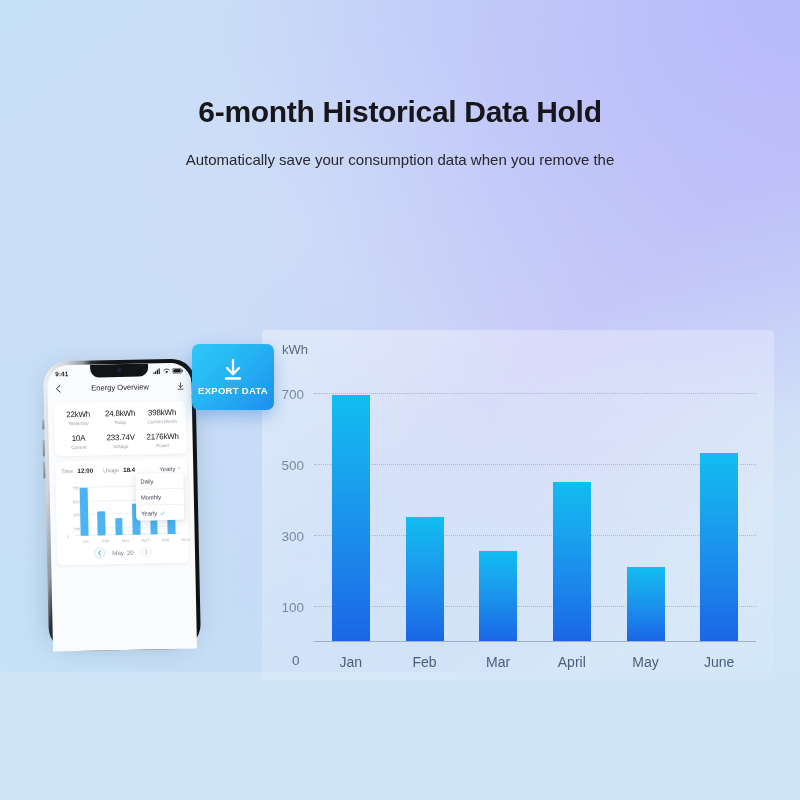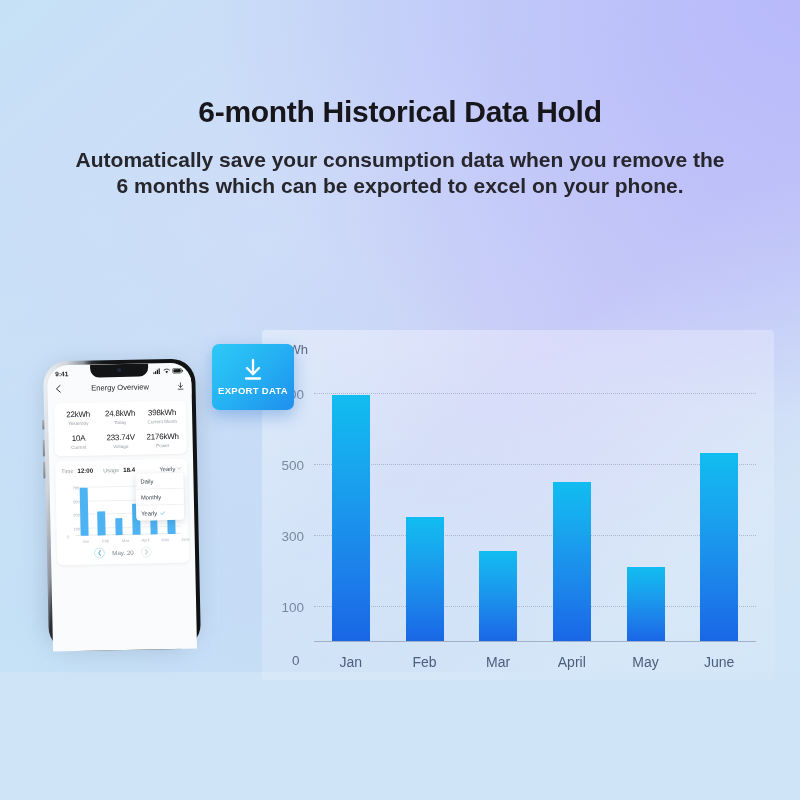--- a/index.html
+++ b/index.html
@@ -15,22 +15,22 @@
       radial-gradient(120% 110% at 0% 100%, rgba(197,226,246,1) 0%, rgba(197,226,246,0.6) 40%, rgba(197,226,246,0) 70%),
       linear-gradient(140deg,#c6e1f6 0%,#cfdcf8 35%,#c9cdf7 60%,#d3e4f7 85%,#cfe6f8 100%);
   }
 
   
   .header{position:absolute;left:0;top:95px;width:800px;text-align:center;}
   .title{
     font-size:30px;font-weight:bold;color:#17171b;letter-spacing:-0.3px;margin:0;
   }
   .subtitle{
-    margin:18px auto 0;width:660px;font-size:21px;line-height:26px;
-    color:#26262c;font-weight:700;
+    margin:18px auto 0;width:660px;font-size:15px;line-height:26px;
+    color:#26262c;font-weight:400;
   }
   .subtitle span{display:block;}
 
   
   .chart-panel{
     position:absolute;left:262px;top:330px;width:512px;height:350px;
     background:linear-gradient(160deg,rgba(255,255,255,0.38) 0%,rgba(255,255,255,0.20) 55%,rgba(255,255,255,0.05) 100%);
     border-radius:4px;
   }
   .unit-label{
@@ -174,36 +174,34 @@
   .pg-label{font-size:6.2px;color:#7b828d;}
 
   
   .export{
     position:absolute;left:192px;top:344px;width:82px;height:66px;
     background:linear-gradient(135deg,#2ec8f6 0%,#25b4f3 45%,#1f8fee 100%);
     border-radius:7px;
     box-shadow:0 6px 16px rgba(30,110,200,.35);
     display:flex;flex-direction:column;align-items:center;justify-content:center;
     gap:3px;
-    margin-left:20px;
   }
   .export-label{
     color:#fff;font-size:9.5px;font-weight:bold;letter-spacing:.3px;
   }
 </style>
 </head>
 <body>
 
 <div class="page">
 
   <div class="header">
     <h1 class="title">6-month Historical Data Hold</h1>
     <div class="subtitle">
       <span>Automatically save your consumption data when you remove the</span>
-      <span>6 months which can be exported to excel on your phone.</span>
     </div>
   </div>
 
   <div class="chart-panel">
     <div class="unit-label">kWh</div>
     <div class="plot">
       <div id="gridlines">
           <div class="gridline" style="top: 233.605px;">
             <div class="ytick" style="top: 0px;">100</div>
           </div>

